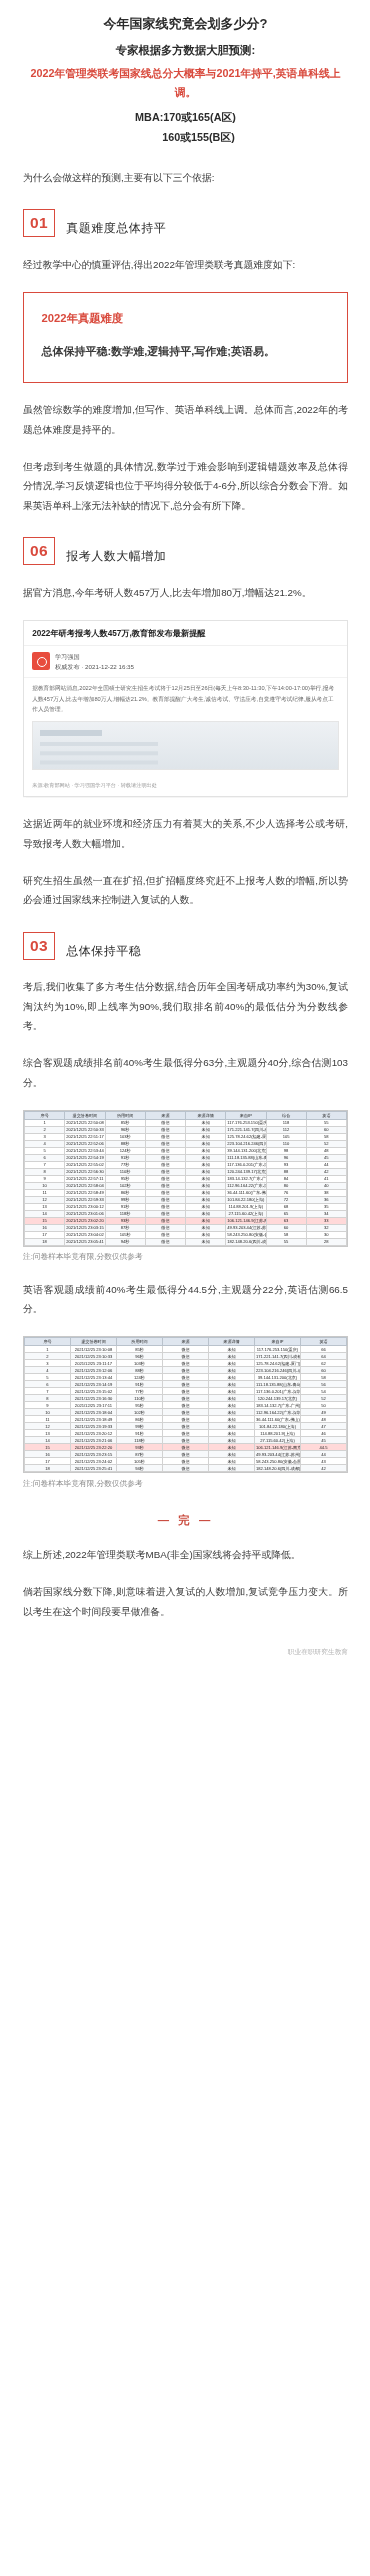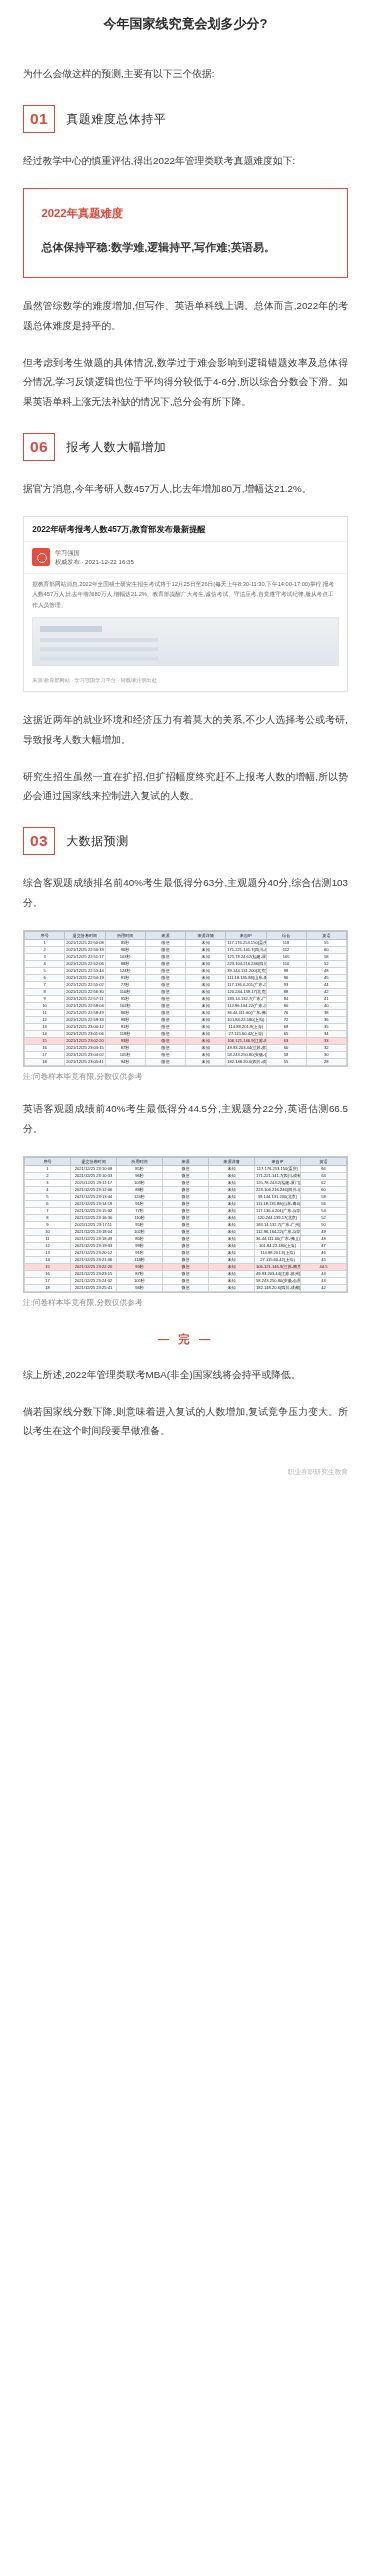--- a/index.html
+++ b/index.html
@@ -16,21 +16,21 @@
     background: #fff;
     padding: 14.4px 23px 0 23px;
     position: relative;
   }
   .lead-title {
     font-size: 13px;
     font-weight: bold;
     color: #2b2b2b;
     text-align: center;
     line-height: 1.6;
-    margin-bottom: 29px;
+    margin-bottom: 5px;
   }
   .pred-block {
     text-align: center;
     line-height: 1.9;
     margin-bottom: 20.6px;
   }
   .pred-block .pl1 {
     font-size: 11.3px;
     font-weight: bold;
     color: #2b2b2b;
@@ -60,21 +60,21 @@
   }
   p.body {
     font-size: 9.8px;
     line-height: 2.0;
     color: #3a3a3a;
     margin-bottom: 17.5px;
     text-align: justify;
   }
   .section-head {
     display: flex;
-    align-items: center;
+    align-items: flex-end;
     margin: 21.6px 0 17.5px 0;
   }
   .sec-num {
     width: 32px;
     height: 28px;
     border: 1px solid #d94a3d;
     color: #d94a3d;
     font-size: 15.5px;
     font-weight: bold;
     display: flex;
@@ -217,20 +217,26 @@
     padding: 9.3px 0 12.4px 0;
   }
 </style>
 </head>
 <body>
 
 <div class="page">
 
   <div class="lead-title">今年国家线究竟会划多少分?</div>
 
+  <div class="pred-block">
+    <span class="pl1">专家根据多方数据大胆预测:</span>
+    <span class="pl2">2022年管理类联考国家线总分大概率与2021年持平,英语单科线上调。</span>
+    <span class="pl3">MBA:170或165(A区)</span>
+    <span class="pl4">160或155(B区)</span>
+  </div>
 
   <p class="body">为什么会做这样的预测,主要有以下三个依据:</p>
 
   <div class="section-head">
     <div class="sec-num">01</div>
     <div class="sec-title">真题难度总体持平</div>
   </div>
 
   <p class="body">经过教学中心的慎重评估,得出2022年管理类联考真题难度如下:</p>
 
@@ -261,23 +267,24 @@
     <div class="nc-body">据教育部网站消息,2022年全国硕士研究生招生考试将于12月25日至26日(每天上午8:30-11:30,下午14:00-17:00)举行,报考人数457万人,比去年增加80万人,增幅达21.2%。教育部提醒广大考生,诚信考试、守法应考,自觉遵守考试纪律,服从考点工作人员管理。</div>
     <div class="nc-img"></div>
     <div class="nc-foot">来源:教育部网站 · 学习强国学习平台 · 转载请注明出处</div>
   </div>
 
   <p class="body">这据近两年的就业环境和经济压力有着莫大的关系,不少人选择考公或考研,导致报考人数大幅增加。</p>
   <p class="body">研究生招生虽然一直在扩招,但扩招幅度终究赶不上报考人数的增幅,所以势必会通过国家线来控制进入复试的人数。</p>
 
   <div class="section-head">
     <div class="sec-num">03</div>
-    <div class="sec-title">大数据预测</div>
-  </div>
-
+    <div class="sec-title">总体保持平稳</div>
+  </div>
+
+  <p class="body">考后,我们收集了多方考生估分数据,结合历年全国考研成功率约为30%,复试淘汰约为10%,即上线率为90%,我们取排名前40%的最低估分为分数线参考。</p>
   <p class="body">综合客观题成绩排名前40%考生最低得分63分,主观题分40分,综合估测103分。</p>
 
   <div class="tbl-wrap">
     <table class="score">
       <thead>
           <tr id="t1head">
             <th>序号</th>
             <th>提交答卷时间</th>
             <th>所用时间</th>
             <th>来源</th>

